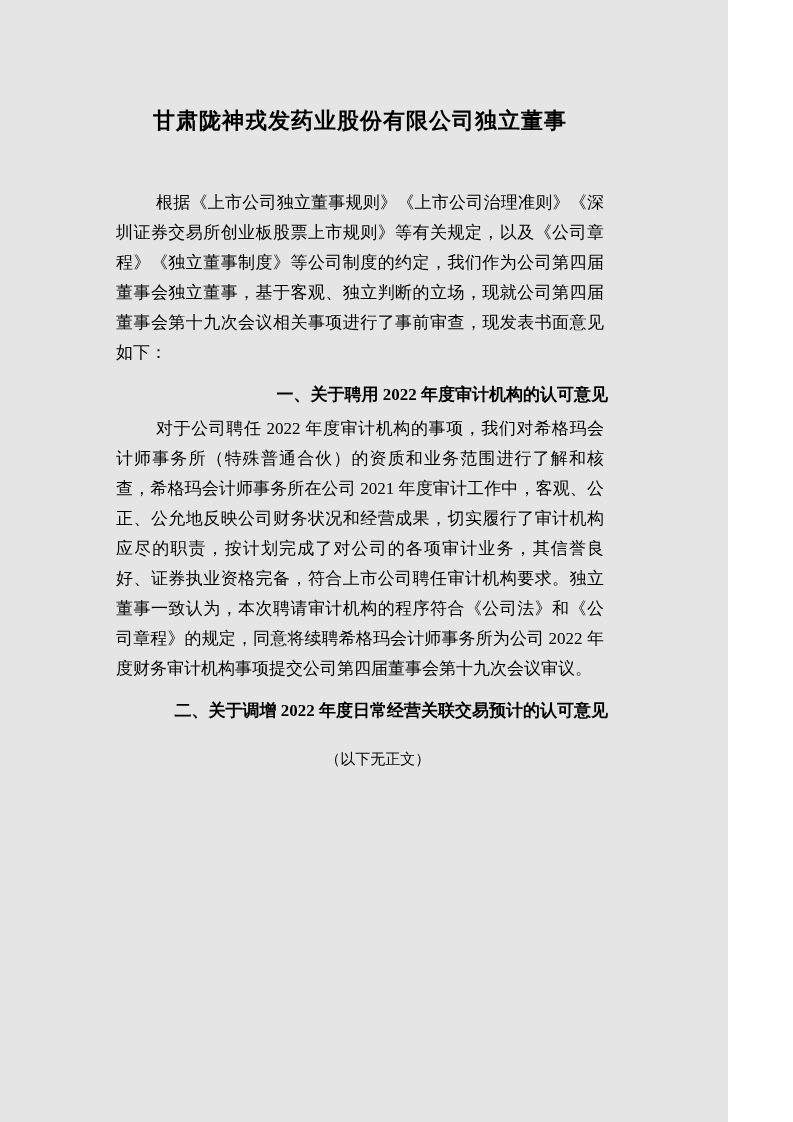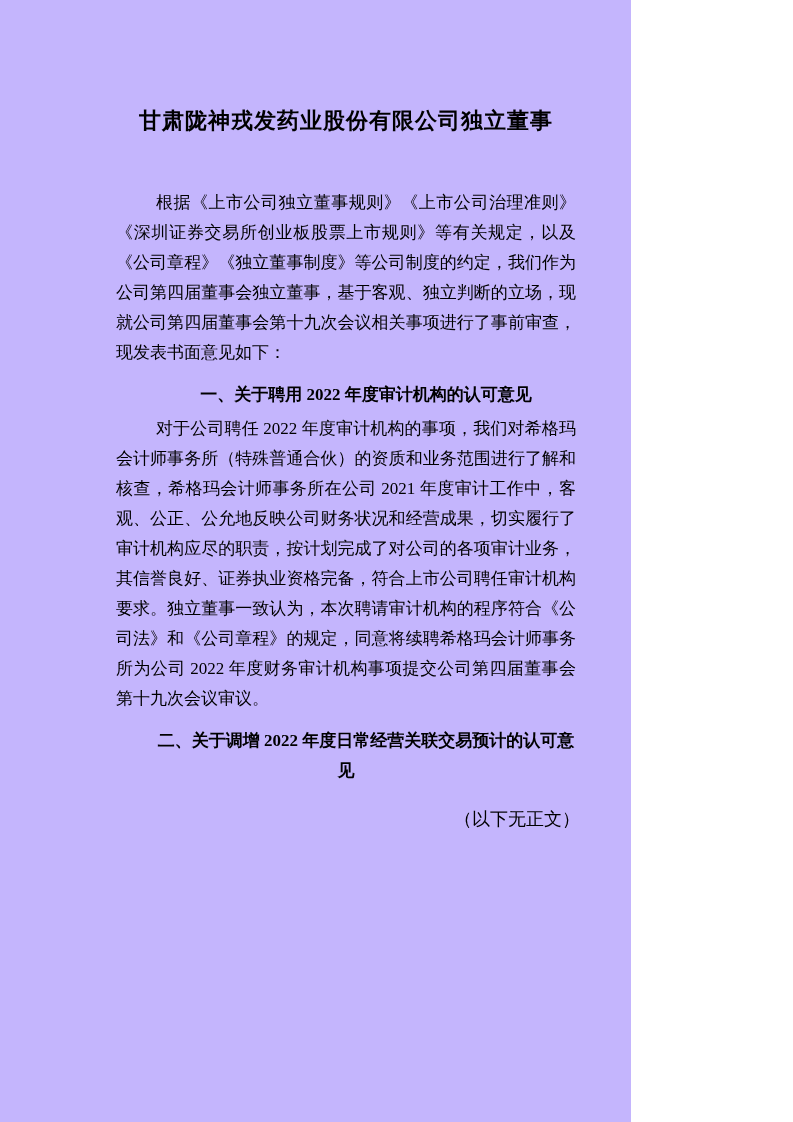--- a/index.html
+++ b/index.html
@@ -9,24 +9,24 @@
   }
   body {
     width: 793px;
     height: 1122px;
     overflow: hidden;
     font-family: "Liberation Serif", "DejaVu Serif", serif;
     color: #000000;
   }
   .page {
     box-sizing: border-box;
-    width: 631px;
+    width: 728px;
     height: 1122px;
-    background: #c4b5fd;
-    padding: 100px 51px 0 112px;
+    background: #e5e5e5;
+    padding: 100px 120px 0 112px;
     overflow: hidden;
   }
   .doc-title {
     margin: 0 0 46px 0;
     font-size: 22px;
     font-weight: bold;
     text-align: center;
     line-height: 42px;
   }
   .title-line {
@@ -39,28 +39,28 @@
     line-height: 30px;
     text-align: justify;
     text-indent: 2.35em;
   }
   .section-heading {
     margin: 12px 0 0 0;
     font-size: 17px;
     line-height: 30px;
     font-weight: bold;
     text-indent: 2.35em;
-    text-align: center;
+    text-align: right;
   }
   .closing {
     margin: 18px 0 0 0;
-    font-size: 18px;
+    font-size: 15px;
     line-height: 30px;
     text-indent: 2.35em;
-    text-align: right;
+    text-align: center;
   }
 </style>
 </head>
 <body>
 
 <div class="page">
   <h1 class="doc-title">
     <span class="title-line">甘肃陇神戎发药业股份有限公司独立董事</span>
   </h1>
 

